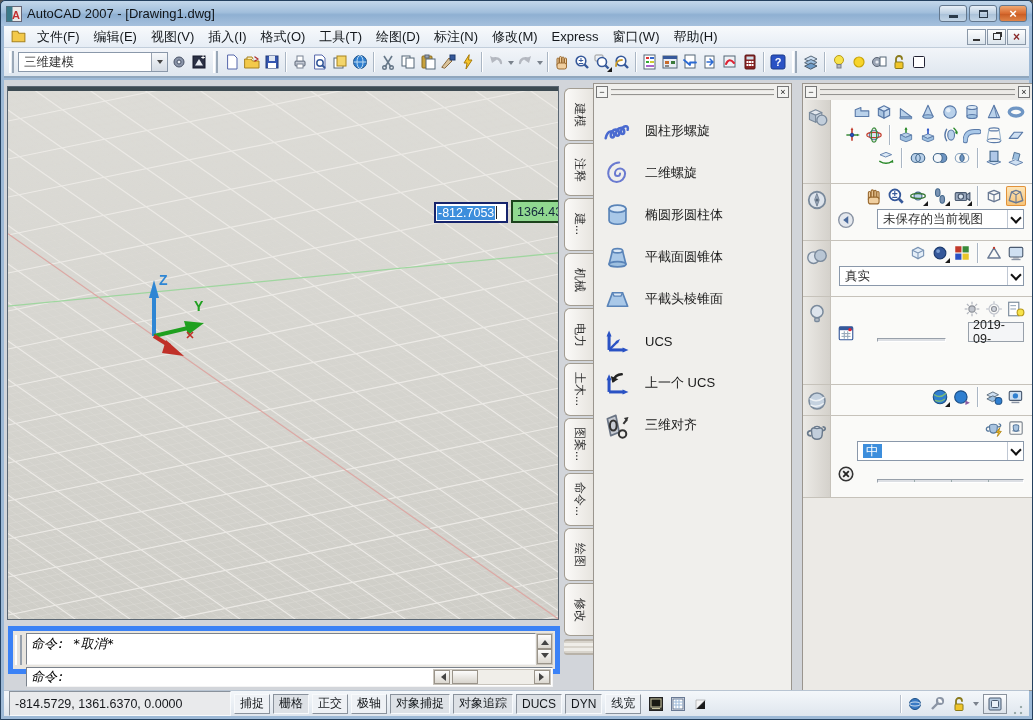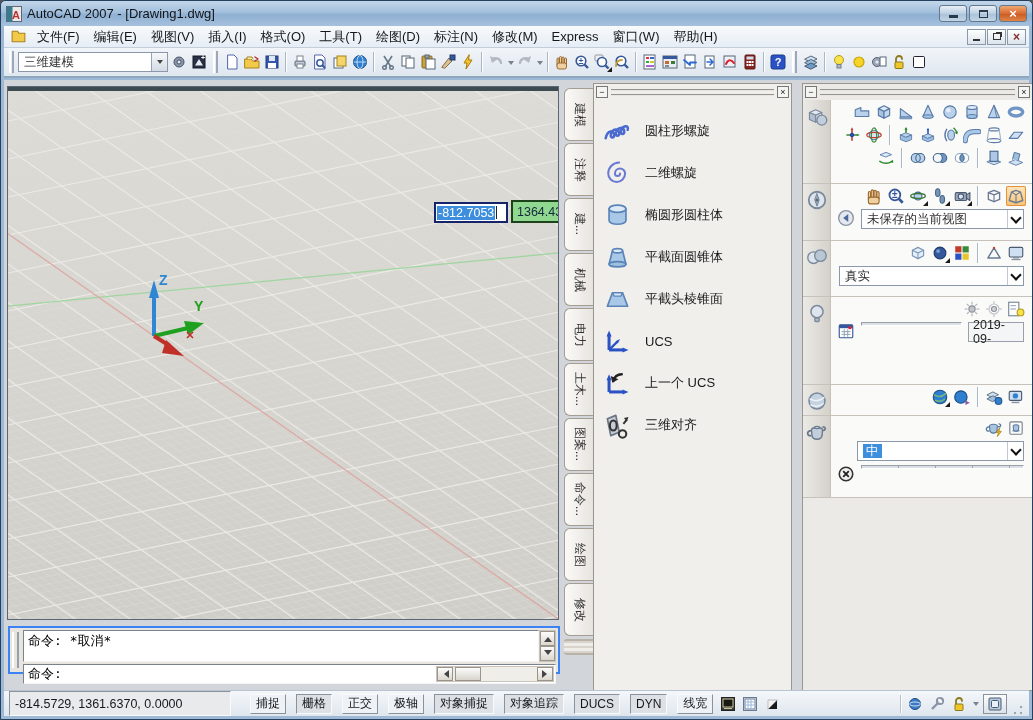--- a/index.html
+++ b/index.html
@@ -55,21 +55,21 @@
   .viewport::before{content:"";position:absolute;left:0;top:0;right:0;height:4px;background:#3c4a52;z-index:3;}
   .axisl{position:absolute;font-size:14px;font-weight:bold;z-index:2;}
   .tip{position:absolute;z-index:4;font-size:12.5px;display:flex;align-items:center;}
   .tip-x{left:426px;top:115px;width:74px;height:21px;background:#fff;border:2px solid #16246c;padding:1px;}
   .tip-x .sel{background:#3d8edc;color:#fff;padding:0 1px;}
   .caret{width:1px;height:13px;background:#222;margin-left:1px;}
   .tip-y{left:503px;top:113px;width:75px;height:23px;background:#90d890;border:2px solid #1c421c;
          color:#14283c;padding:0 4px;}
   
   .cmdwin{position:absolute;left:4px;top:546px;width:552px;height:48px;background:#e8e5df;
-          border:2px solid #3b82f6;display:flex;}
+          border:5px solid #3b82f6;display:flex;font-style:italic;}
   .cmdgrip{width:7px;border-left:2px solid #fff;border-right:2px solid #96a0ac;margin:4px 2px;}
   .cmdbody{flex:1;display:flex;flex-direction:column;padding:2px;}
   .cmdhistrow{flex:1;display:flex;}
   .cmdhist{flex:1;background:#fff;border:1px solid;border-color:#7a828c #f4f4f4 #f4f4f4 #7a828c;
            font-family:"DejaVu Sans Mono",monospace;font-size:13px;color:#000;padding:1px 4px;}
   .vscroll{width:17px;display:flex;flex-direction:column;justify-content:space-between;background:#f0eee9;
            border:1px solid #c8c4bc;}
   .sab{height:15px;background:linear-gradient(#fcfcfc,#dcd8d0);border:1px solid #9a948a;
        display:flex;align-items:center;justify-content:center;}
   .tri-u{width:0;height:0;border:4px solid transparent;border-bottom:5px solid #444;margin-bottom:2px;}
@@ -105,39 +105,39 @@
   
   .dashboard{position:absolute;left:798px;top:3px;width:231px;height:608px;background:#eceae6;
              border:1px solid #9a958e;display:flex;flex-direction:column;}
   .panel{display:flex;border-bottom:1px solid #c6c2ba;background:#fafaf8;}
   .pstrip{width:28px;background:linear-gradient(90deg,#eceae6,#d4d1cb);border-right:1px solid #c6c2ba;
           display:flex;justify-content:center;padding-top:5px;}
   .pid{width:22px;height:22px;}
   .pbody{flex:1;display:flex;flex-direction:column;}
   .prow{display:flex;justify-content:flex-end;align-items:center;gap:2px;padding:2px 6px 1px 0;}
   .mini{width:20px;height:20px;padding:1px;display:inline-flex;}
-  .drow{display:flex;align-items:flex-start;gap:6px;padding:2px 8px 2px 6px;}
+  .drow{display:flex;align-items:flex-end;gap:22px;padding:2px 8px 2px 6px;}
   .dcombo{flex:1;height:20px;}
   .backb{width:18px;height:18px;}
   .chev{width:16px;height:100%;display:flex;align-items:center;justify-content:center;border-left:1px solid #c0c8d4;}
   .chev::after{content:"";width:6px;height:6px;border-right:2px solid #111;border-bottom:2px solid #111;
                transform:rotate(45deg);margin-top:-3px;}
   .selblue{background:#3d8edc;color:#fff;padding:0 3px;}
   .groove{flex:1;height:4px;background:#dcdfe4;border:1px solid #98a0aa;border-bottom-color:#fff;border-right-color:#fff;}
   .groove.ticks{background:#dcdfe4 repeating-linear-gradient(90deg,transparent 0 36px,#9aa 36px 37px);}
   .vbox{width:56px;height:20px;border:1px solid #98a0aa;background:#f4f5f7;font-size:12.5px;color:#222;
         display:flex;align-items:center;padding:0 4px;}
   .dfill{flex:1;background:#eceae6;}
   .sic{width:18px;height:18px;}
   
   .statusbar{position:absolute;left:3px;right:3px;bottom:3px;height:26px;background:linear-gradient(#f4f7fa,#dfe6ee);
              border-top:1px solid #b8c4d2;display:flex;align-items:center;gap:3px;padding:0 5px;}
   .coords{width:222px;height:25px;border:1px solid;border-color:#8a929c #f8fafc #f8fafc #8a929c;background:#e9eaec;
           font-size:12.5px;color:#16181c;display:flex;align-items:center;padding:0 5px;}
-  .toggles{display:flex;gap:10px;margin-left:16px;}
+  .toggles{display:flex;gap:3px;}
   .sbtn{height:20px;border:1px solid;border-color:#f8fafc #8a929c #8a929c #f8fafc;background:#eef1f5;
         font-size:12px;color:#14181c;display:flex;align-items:center;padding:0 5px;white-space:nowrap;}
   .sbtn.pressed{border-color:#8a929c #f8fafc #f8fafc #8a929c;background:#dde1e6;}
   .modebtns{display:flex;gap:2px;margin-left:2px;}
   .sbsp{flex:1;}
   .sbsep{width:2px;height:18px;border-left:1px solid #b8c0cc;border-right:1px solid #fff;}
   .cleanbtn{width:24px;height:20px;border:1px solid #8a929c;background:linear-gradient(#fcfdfe,#dbe2ea);
             display:flex;align-items:center;justify-content:center;}
   .grip{width:12px;height:12px;margin-left:2px;align-self:flex-end;
         background:radial-gradient(circle at 9px 3px,#9aa 1.2px,transparent 1.6px),

